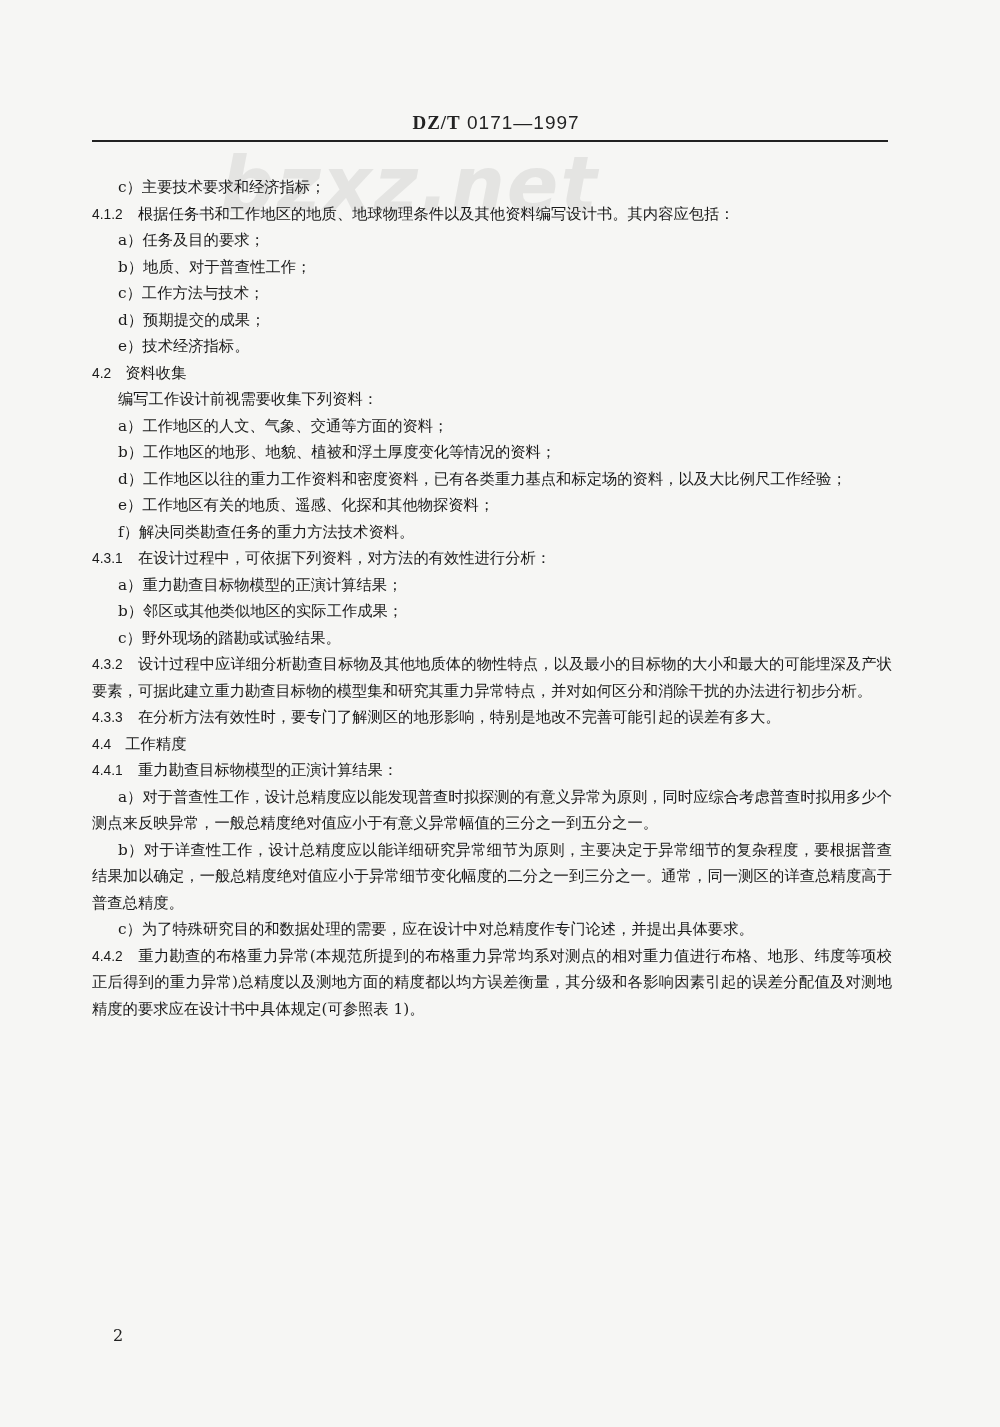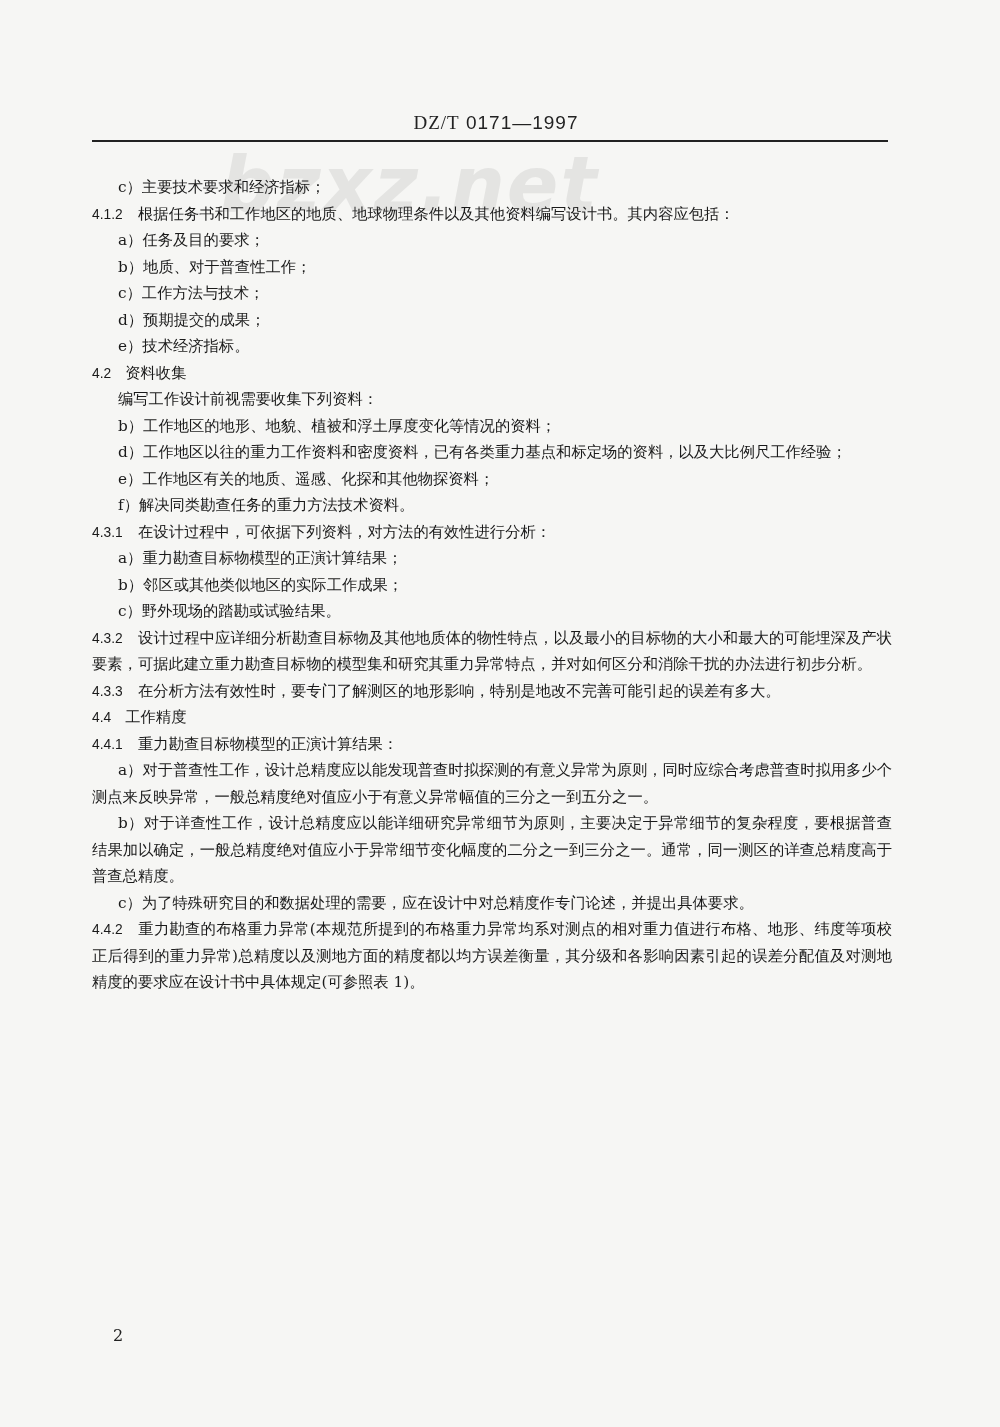--- a/index.html
+++ b/index.html
@@ -14,21 +14,21 @@
     .page {
       position: absolute; left: 0; top: 0; width: 1000px; height: 1427px;
       background: #f6f6f4;
     }
     .header {
       position: absolute; left: 92px; top: 112px; width: 796px;
       text-align: center;
       font-family: "Liberation Sans", "DejaVu Sans", sans-serif;
       font-size: 19px; letter-spacing: 1px; color: #222;
     }
-    .header b { font-family: "Liberation Serif", serif; font-weight: normal; margin-left: 12px; }
+    .header b { font-family: "Liberation Serif", serif; font-weight: bold; margin-left: 12px; }
     .rule {
       position: absolute; left: 92px; top: 140px; width: 796px; height: 2px;
       background: #222;
     }
     .watermark {
       position: absolute; left: 220px; top: 140px;
       font-family: "DejaVu Sans", sans-serif; font-weight: bold;
       font-size: 76px; color: #e4e4e2; letter-spacing: 2px;
       z-index: 0; user-select: none; font-style: italic;
     }
@@ -70,20 +70,21 @@
     <div class="line indent">a）任务及目的要求；</div>
     <div class="line indent">b）地质、对于普查性工作；</div>
     <div class="line indent">c）工作方法与技术；</div>
     <div class="line indent">d）预期提交的成果；</div>
     <div class="line indent">e）技术经济指标。</div>
 
     <div class="line">
       <span class="num">4.2</span><span>资料收集</span>
     </div>
     <div class="line indent">编写工作设计前视需要收集下列资料：</div>
+    <div class="line indent">a）工作地区的人文、气象、交通等方面的资料；</div>
     <div class="line indent">b）工作地区的地形、地貌、植被和浮土厚度变化等情况的资料；</div>
     <div class="para">d）工作地区以往的重力工作资料和密度资料，已有各类重力基点和标定场的资料，以及大比例尺工作经验；</div>
     <div class="line indent">e）工作地区有关的地质、遥感、化探和其他物探资料；</div>
     <div class="line indent">f）解决同类勘查任务的重力方法技术资料。</div>
 
     <div class="line">
       <span class="num">4.3.1</span><span>在设计过程中，可依据下列资料，对方法的有效性进行分析：</span>
     </div>
     <div class="line indent">a）重力勘查目标物模型的正演计算结果；</div>
     <div class="line indent">b）邻区或其他类似地区的实际工作成果；</div>

